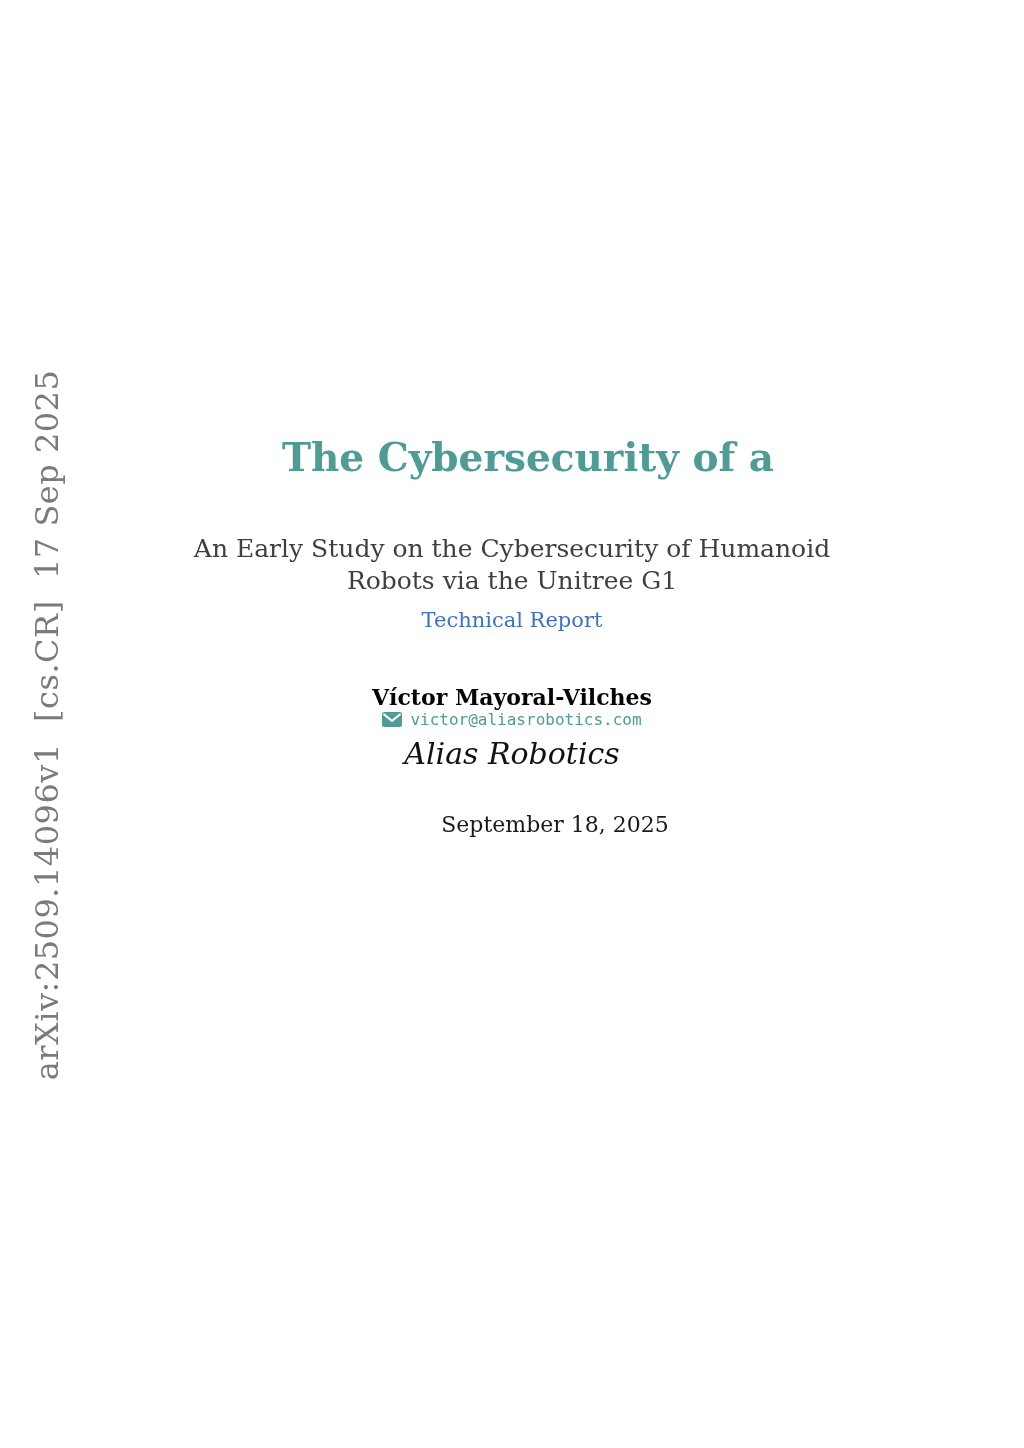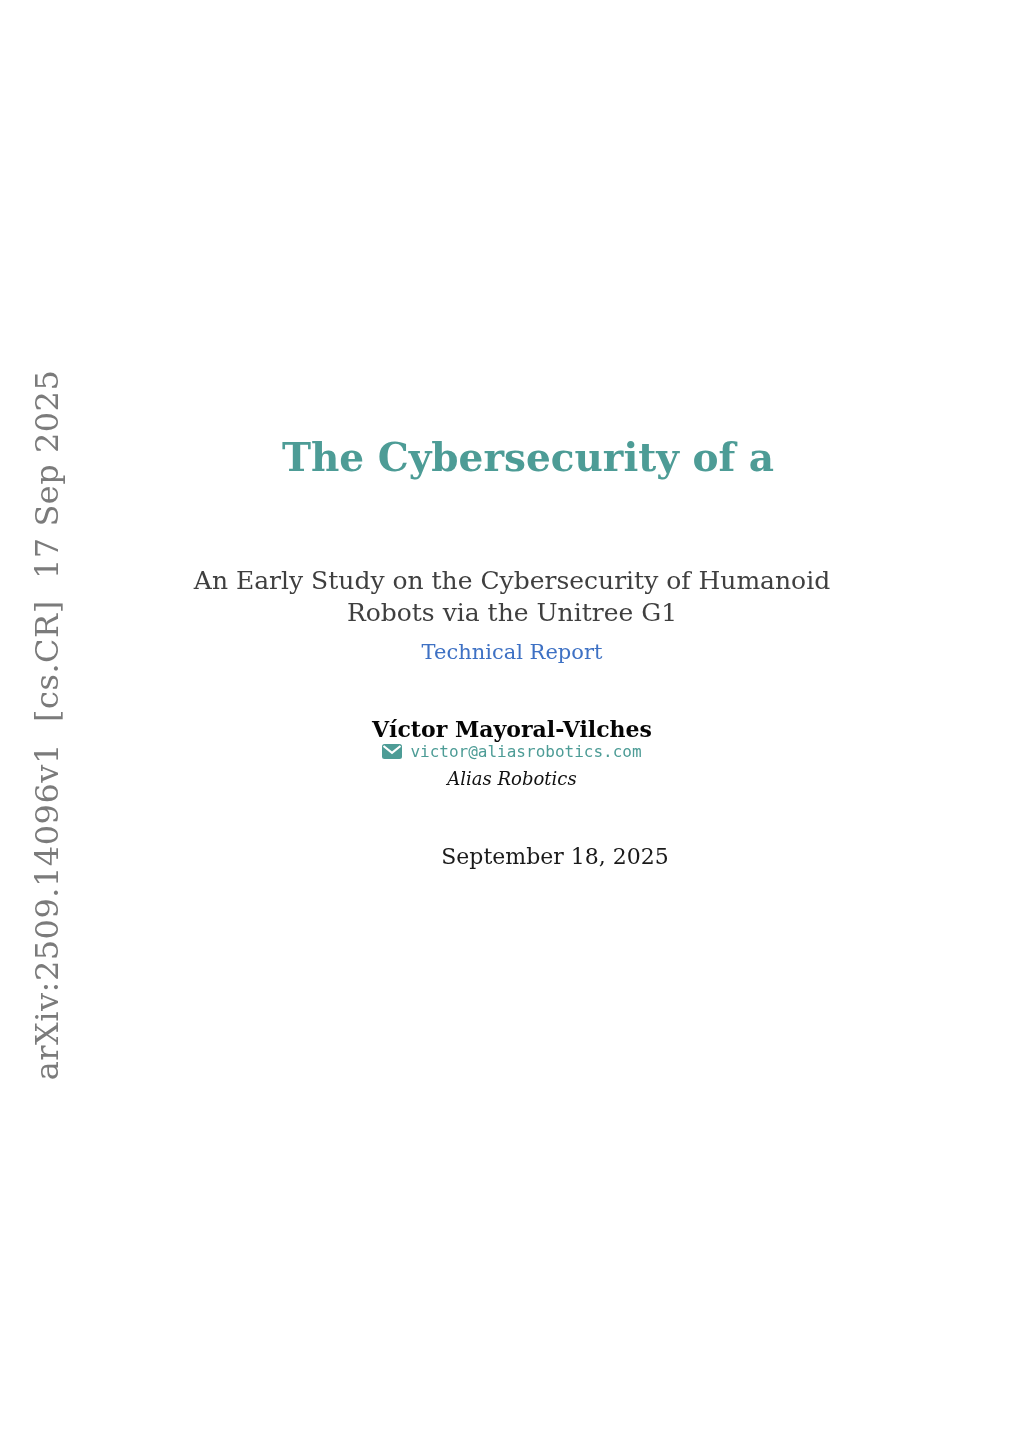--- a/index.html
+++ b/index.html
@@ -18,21 +18,21 @@
     left: 47px;
     top: 725px;
     transform: translate(-50%, -50%) rotate(-90deg);
     transform-origin: center center;
     white-space: pre;
     font-size: 32px;
     color: #7b7b7b;
     letter-spacing: 0.5px;
   }
 
-  .centered { position: absolute; left: 0; width: 100%; text-align: center; margin-top: 32px; }
+  .centered { position: absolute; left: 0; width: 100%; text-align: center; }
 
   .title {
     top: 421px;
     font-size: 39px;
     font-weight: bold;
     line-height: 41px;
     color: #4d9c96;
     margin: 16px;
   }
 
@@ -67,21 +67,21 @@
   .email-icon { display: inline-flex; align-items: center; }
   .email-text {
     font-family: "DejaVu Sans Mono", "Liberation Mono", monospace;
     font-size: 16px;
     color: #4d9c96;
     cursor: pointer;
   }
 
   .affiliation {
     top: 736px;
-    font-size: 18px;
+    font-size: 30px;
     font-style: italic;
     color: #111111;
   }
 
   .date-line {
     top: 812px;
     font-size: 22px;
     color: #1a1a1a;
     padding-left: 43px;
   }

